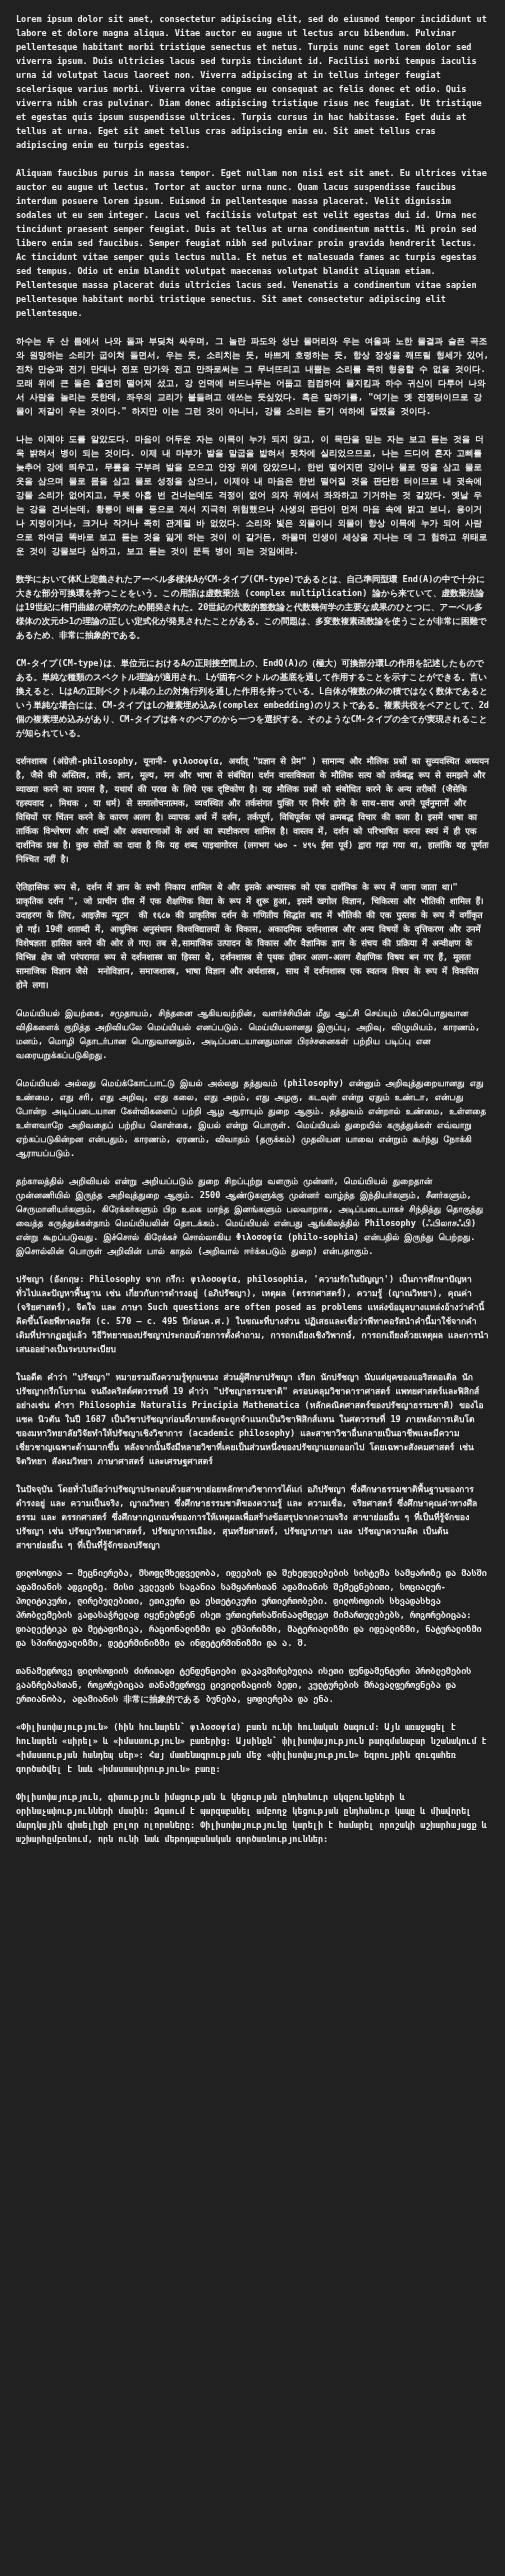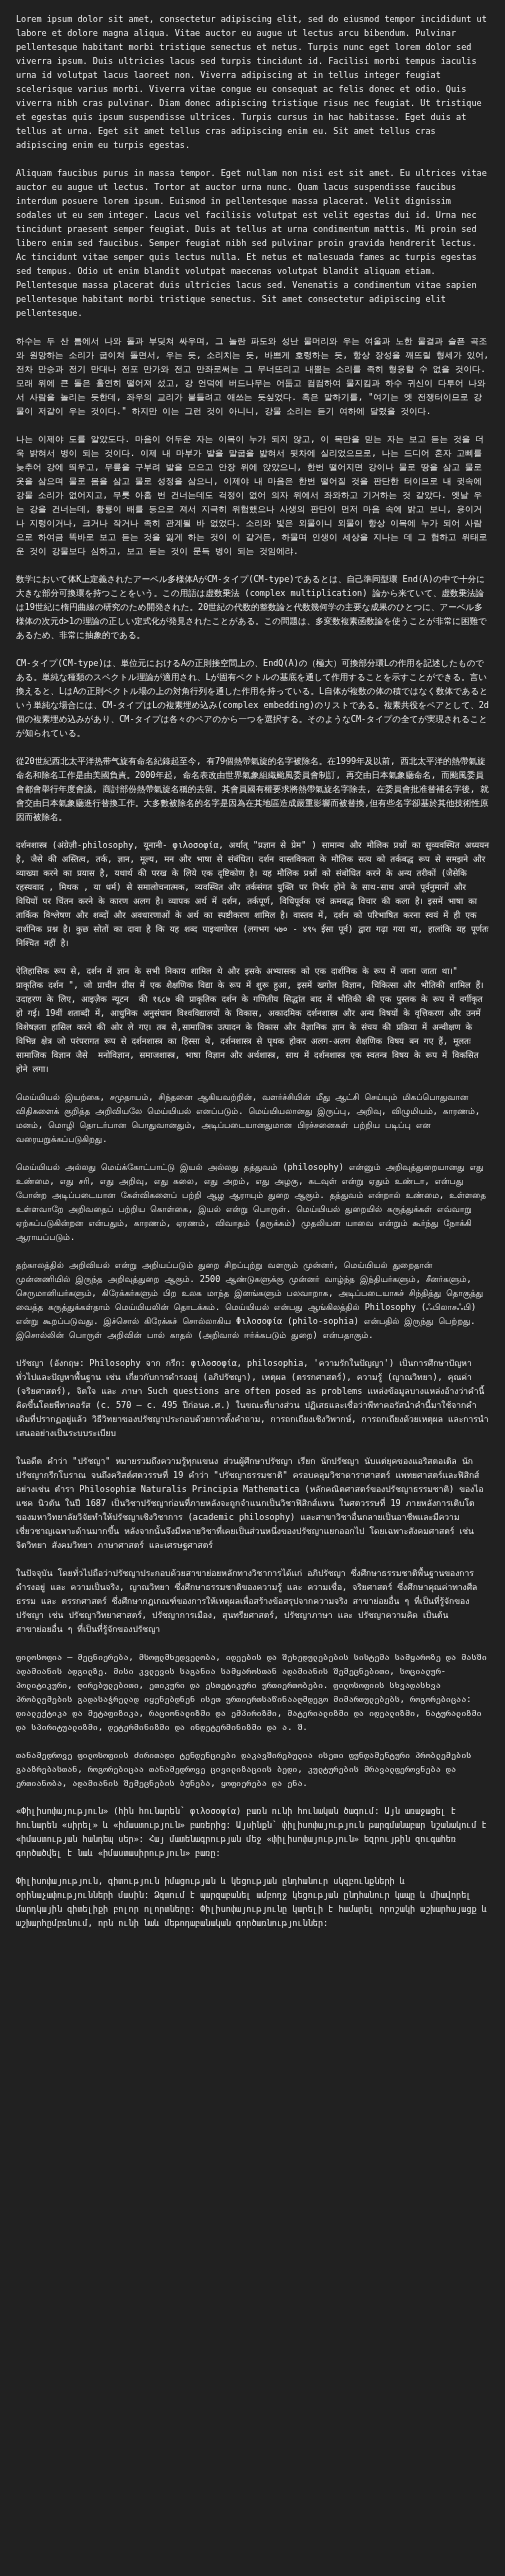--- a/index.html
+++ b/index.html
@@ -16,45 +16,45 @@
     box-sizing: border-box;
     width: 505px;
     height: 2576px;
     padding: 12px 16px 0 16px;
     background: #212121;
     color: #ededed;
     font-family: "DejaVu Sans Mono", "Liberation Mono", monospace;
     font-size: 8.5px;
     line-height: 14px;
     text-align: left;
+    font-weight: bold;
   }
   .page p {
     margin: 0 0 14px 0;
     white-space: pre-wrap;
     overflow-wrap: break-word;
   }
 </style>
 </head>
 <body>
 
 <div class="page">
   <p lang="la">Lorem ipsum dolor sit amet, consectetur adipiscing elit, sed do eiusmod tempor incididunt ut labore et dolore magna aliqua. Vitae auctor eu augue ut lectus arcu bibendum. Pulvinar pellentesque habitant morbi tristique senectus et netus. Turpis nunc eget lorem dolor sed viverra ipsum. Duis ultricies lacus sed turpis tincidunt id. Facilisi morbi tempus iaculis urna id volutpat lacus laoreet non. Viverra adipiscing at in tellus integer feugiat scelerisque varius morbi. Viverra vitae congue eu consequat ac felis donec et odio. Quis viverra nibh cras pulvinar. Diam donec adipiscing tristique risus nec feugiat. Ut tristique et egestas quis ipsum suspendisse ultrices. Turpis cursus in hac habitasse. Eget duis at tellus at urna. Eget sit amet tellus cras adipiscing enim eu. Sit amet tellus cras adipiscing enim eu turpis egestas.</p>
   <p lang="la">Aliquam faucibus purus in massa tempor. Eget nullam non nisi est sit amet. Eu ultrices vitae auctor eu augue ut lectus. Tortor at auctor urna nunc. Quam lacus suspendisse faucibus interdum posuere lorem ipsum. Euismod in pellentesque massa placerat. Velit dignissim sodales ut eu sem integer. Lacus vel facilisis volutpat est velit egestas dui id. Urna nec tincidunt praesent semper feugiat. Duis at tellus at urna condimentum mattis. Mi proin sed libero enim sed faucibus. Semper feugiat nibh sed pulvinar proin gravida hendrerit lectus. Ac tincidunt vitae semper quis lectus nulla. Et netus et malesuada fames ac turpis egestas sed tempus. Odio ut enim blandit volutpat maecenas volutpat blandit aliquam etiam. Pellentesque massa placerat duis ultricies lacus sed. Venenatis a condimentum vitae sapien pellentesque habitant morbi tristique senectus. Sit amet consectetur adipiscing elit pellentesque.</p>
   <p lang="ko">하수는 두 산 틈에서 나와 돌과 부딪쳐 싸우며, 그 놀란 파도와 성난 물머리와 우는 여울과 노한 물결과 슬픈 곡조와 원망하는 소리가 굽이쳐 돌면서, 우는 듯, 소리치는 듯, 바쁘게 호령하는 듯, 항상 장성을 깨뜨릴 형세가 있어, 전차 만승과 전기 만대나 전포 만가와 전고 만좌로써는 그 무너뜨리고 내뿜는 소리를 족히 형용할 수 없을 것이다. 모래 위에 큰 돌은 홀연히 떨어져 섰고, 강 언덕에 버드나무는 어둡고 컴컴하여 물지킴과 하수 귀신이 다투어 나와서 사람을 놀리는 듯한데, 좌우의 교리가 붙들려고 애쓰는 듯싶었다. 혹은 말하기를, "여기는 옛 전쟁터이므로 강물이 저같이 우는 것이다." 하지만 이는 그런 것이 아니니, 강물 소리는 듣기 여하에 달렸을 것이다.</p>
   <p lang="ko">나는 이제야 도를 알았도다. 마음이 어두운 자는 이목이 누가 되지 않고, 이 목만을 믿는 자는 보고 듣는 것을 더욱 밝혀서 병이 되는 것이다. 이제 내 마부가 발을 말굽을 밟혀서 뒷차에 실리었으므로, 나는 드디어 혼자 고삐를 늦추어 강에 띄우고, 무릎을 구부려 발을 모으고 안장 위에 앉았으니, 한번 떨어지면 강이나 물로 땅을 삼고 물로 옷을 삼으며 물로 몸을 삼고 물로 성정을 삼으니, 이제야 내 마음은 한번 떨어질 것을 판단한 터이므로 내 귓속에 강물 소리가 없어지고, 무릇 아홉 번 건너는데도 걱정이 없어 의자 위에서 좌와하고 기거하는 것 같았다. 옛날 우는 강을 건너는데, 황룡이 배를 등으로 져서 지극히 위험했으나 사생의 판단이 먼저 마음 속에 밝고 보니, 용이거나 지렁이거나, 크거나 작거나 족히 관계될 바 없었다. 소리와 빛은 외물이니 외물이 항상 이목에 누가 되어 사람으로 하여금 똑바로 보고 듣는 것을 잃게 하는 것이 이 같거든, 하물며 인생이 세상을 지나는 데 그 험하고 위태로운 것이 강물보다 심하고, 보고 듣는 것이 문득 병이 되는 것임에랴.</p>
   <p lang="ja">数学において体K上定義されたアーベル多様体AがCM-タイプ(CM-type)であるとは、自己準同型環 End(A)の中で十分に大きな部分可換環を持つことをいう。この用語は虚数乗法 (complex multiplication) 論から来ていて、虚数乗法論は19世紀に楕円曲線の研究のため開発された。20世紀の代数的整数論と代数幾何学の主要な成果のひとつに、アーベル多様体の次元d&gt;1の理論の正しい定式化が発見されたことがある。この問題は、多変数複素函数論を使うことが非常に困難であるため、非常に抽象的である。</p>
   <p lang="ja">CM-タイプ(CM-type)は、単位元におけるAの正則接空間上の、EndQ(A)の（極大）可換部分環Lの作用を記述したものである。単純な種類のスペクトル理論が適用され、Lが固有ベクトルの基底を通して作用することを示すことができる。言い換えると、LはAの正則ベクトル場の上の対角行列を通した作用を持っている。L自体が複数の体の積ではなく数体であるという単純な場合には、CM-タイプはLの複素埋め込み(complex embedding)のリストである。複素共役をペアとして、2d個の複素埋め込みがあり、CM-タイプは各々のペアのから一つを選択する。そのようなCM-タイプの全てが実現されることが知られている。</p>
-  <p lang="zh">從20世紀西北太平洋热带气旋有命名紀錄起至今, 有79個熱帶氣旋的名字被除名。在1999年及以前, 西北太平洋的熱帶氣旋命名和除名工作是由美國負責。2000年起, 命名表改由世界氣象組織颱風委員會制訂, 再交由日本氣象廳命名, 而颱風委員會都會舉行年度會議, 商討部份熱帶氣旋名稱的去留。其會員國有權要求將熱帶氣旋名字除去, 在委員會批准替補名字後, 就會交由日本氣象廳進行替換工作。大多數被除名的名字是因為在其地區造成嚴重影響而被替換,但有些名字卻基於其他技術性原因而被除名。</p>
   <p lang="hi">दर्शनशास्त्र (अंग्रेज़ी-philosophy, यूनानी- φιλοσοφία, अर्थात् "प्रज्ञान से प्रेम" ) सामान्य और मौलिक प्रश्नों का सुव्यवस्थित अध्ययन है, जैसे की अस्तित्व, तर्क, ज्ञान, मूल्य, मन और भाषा से संबंधित। दर्शन वास्तविकता के मौलिक सत्य को तर्कबद्ध रूप से समझने और व्याख्या करने का प्रयास है, यथार्थ की परख के लिये एक दृष्टिकोण है। यह मौलिक प्रश्नों को संबोधित करने के अन्य तरीकों (जैसेकि रहस्यवाद , मिथक , या धर्म) से समालोचनात्मक, व्यवस्थित और तर्कसंगत युक्ति पर निर्भर होने के साथ-साथ अपने पूर्वनुमानों और विधियों पर चिंतन करने के कारण अलग है। व्यापक अर्थ में दर्शन, तर्कपूर्ण, विधिपूर्वक एवं क्रमबद्ध विचार की कला है। इसमें भाषा का तार्किक विश्लेषण और शब्दों और अवधारणाओं के अर्थ का स्पष्टीकरण शामिल है। वास्तव में, दर्शन को परिभाषित करना स्वयं में ही एक दार्शनिक प्रश्न है। कुछ सोतों का दावा है कि यह शब्द पाइथागोरस (लगभग ५७० - ४९५ ईसा पूर्व) द्वारा गढ़ा गया था, हालांकि यह पूर्णतः निश्चित नहीं है।</p>
   <p lang="hi">ऐतिहासिक रूप से, दर्शन में ज्ञान के सभी निकाय शामिल थे और इसके अभ्यासक को एक दार्शनिक के रूप में जाना जाता था।" प्राकृतिक दर्शन ", जो प्राचीन ग्रीस में एक शैक्षणिक विद्या के रूप में शुरू हुआ, इसमें खगोल विज्ञान, चिकित्सा और भौतिकी शामिल हैं। उदाहरण के लिए, आइज़ैक न्यूटन  की १६८७ की प्राकृतिक दर्शन के गणितीय सिद्धांत बाद में भौतिकी की एक पुस्तक के रूप में वर्गीकृत हो गई। 19वीं शताब्दी में, आधुनिक अनुसंधान विश्वविद्यालयों के विकास, अकादमिक दर्शनशास्त्र और अन्य विषयों के वृत्तिकरण और उनमें विशेषज्ञता हासिल करने की ओर ले गए। तब से,सामाजिक उत्पादन के विकास और वैज्ञानिक ज्ञान के संचय की प्रक्रिया में अन्वीक्षण के विभिन्न क्षेत्र जो परंपरागत रूप से दर्शनशास्त्र का हिस्सा थे, दर्शनशास्त्र से पृथक होकर अलग-अलग शैक्षणिक विषय बन गए हैं, मूलतः सामाजिक विज्ञान जैसे  मनोविज्ञान, समाजशास्त्र, भाषा विज्ञान और अर्थशास्त्र, साथ में दर्शनशास्त्र एक स्वतन्त्र विषय के रूप में विकसित होने लगा।</p>
   <p lang="ta">மெய்யியல் இயற்கை, சமுதாயம், சிந்தனை ஆகியவற்றின், வளர்ச்சியின் மீது ஆட்சி செய்யும் மிகப்பொதுவான விதிகளைக் குறித்த அறிவியலே மெய்யியல் எனப்படும். மெய்யியலானது இருப்பு, அறிவு, விழுமியம், காரணம், மனம், மொழி தொடர்பான பொதுவானதும், அடிப்படையானதுமான பிரச்சனைகள் பற்றிய படிப்பு என வரையறுக்கப்படுகிறது.</p>
   <p lang="ta">மெய்யியல் அல்லது மெய்க்கோட்பாட்டு இயல் அல்லது தத்துவம் (philosophy) என்னும் அறிவுத்துறையானது எது உண்மை, எது சரி, எது அறிவு, எது கலை, எது அறம், எது அழகு, கடவுள் என்று ஏதும் உண்டா, என்பது போன்ற அடிப்படையான கேள்விகளைப் பற்றி ஆழ ஆராயும் துறை ஆகும். தத்துவம் என்றால் உண்மை, உள்ளதை உள்ளவாறே அறிவதைப் பற்றிய கொள்கை, இயல் என்று பொருள். மெய்யியல் துறையில் கருத்துக்கள் எவ்வாறு ஏற்கப்படுகின்றன என்பதும், காரணம், ஏரணம், விவாதம் (தருக்கம்) முதலியன யாவை என்றும் கூர்ந்து நோக்கி ஆராயப்படும்.</p>
   <p lang="ta">தற்காலத்தில் அறிவியல் என்று அறியப்படும் துறை சிறப்புற்று வளரும் முன்னர், மெய்யியல் துறைதான் முன்னணியில் இருந்த அறிவுத்துறை ஆகும். 2500 ஆண்டுகளுக்கு முன்னர் வாழ்ந்த இந்தியர்களும், சீனர்களும், செருமானியர்களும், கிரேக்கர்களும் பிற உலக மாந்த இனங்களும் பலவாறாக, அடிப்படையாகச் சிந்தித்து தொகுத்து வைத்த கருத்துக்கள்தாம் மெய்யியலின் தொடக்கம். மெய்யியல் என்பது ஆங்கிலத்தில் Philosophy (ஃபிலாசஃபி) என்று கூறப்படுவது. இச்சொல் கிரேக்கச் சொல்லாகிய Φιλοσοφία (philo-sophia) என்பதில் இருந்து பெற்றது. இசொல்லின் பொருள் அறிவின் பால் காதல் (அறிவால் ஈர்க்கபடும் துறை) என்பதாகும்.</p>
   <p lang="th">ปรัชญา (อังกฤษ: Philosophy จาก กรีก: φιλοσοφία, philosophia, 'ความรักในปัญญา') เป็นการศึกษาปัญหาทั่วไปและปัญหาพื้นฐาน เช่น เกี่ยวกับการดำรงอยู่ (อภิปรัชญา), เหตุผล (ตรรกศาสตร์), ความรู้ (ญาณวิทยา), คุณค่า (จริยศาสตร์), จิตใจ และ ภาษา Such questions are often posed as problems แหล่งข้อมูลบางแหล่งอ้างว่าคำนี้คิดขึ้นโดยพีทาคอรัส (c. 570 – c. 495 ปีก่อนค.ศ.) ในขณะที่บางส่วน ปฏิเสธและเชื่อว่าพีทาคอรัสนำคำนี้มาใช้จากคำเดิมที่ปรากฏอยู่แล้ว วิธีวิทยาของปรัชญาประกอบด้วยการตั้งคำถาม, การถกเถียงเชิงวิพากษ์, การถกเถียงด้วยเหตุผล และการนำเสนออย่างเป็นระบบระเบียบ</p>
   <p lang="th">ในอดีต คำว่า "ปรัชญา" หมายรวมถึงความรู้ทุกแขนง ส่วนผู้ศึกษาปรัชญา เรียก นักปรัชญา นับแต่ยุคของแอริสตอเติล นักปรัชญากรีกโบราณ จนถึงคริสต์ศตวรรษที่ 19 คำว่า "ปรัชญาธรรมชาติ" ครอบคลุมวิชาดาราศาสตร์ แพทยศาสตร์และฟิสิกส์ อย่างเช่น ตำรา Philosophiæ Naturalis Principia Mathematica (หลักคณิตศาสตร์ของปรัชญาธรรมชาติ) ของไอแซค นิวตัน ในปี 1687 เป็นวิชาปรัชญาก่อนที่ภายหลังจะถูกจำแนกเป็นวิชาฟิสิกส์แทน ในศตวรรษที่ 19 ภายหลังการเติบโตของมหาวิทยาลัยวิจัยทำให้ปรัชญาเชิงวิชาการ (academic philosophy) และสาขาวิชาอื่นกลายเป็นอาชีพและมีความเชี่ยวชาญเฉพาะด้านมากขึ้น หลังจากนั้นจึงมีหลายวิชาที่เคยเป็นส่วนหนึ่งของปรัชญาแยกออกไป โดยเฉพาะสังคมศาสตร์ เช่น จิตวิทยา สังคมวิทยา ภาษาศาสตร์ และเศรษฐศาสตร์</p>
   <p lang="th">ในปัจจุบัน โดยทั่วไปถือว่าปรัชญาประกอบด้วยสาขาย่อยหลักทางวิชาการได้แก่ อภิปรัชญา ซึ่งศึกษาธรรมชาติพื้นฐานของการดำรงอยู่ และ ความเป็นจริง, ญาณวิทยา ซึ่งศึกษาธรรมชาติของความรู้ และ ความเชื่อ, จริยศาสตร์ ซึ่งศึกษาคุณค่าทางศีลธรรม และ ตรรกศาสตร์ ซึ่งศึกษากฎเกณฑ์ของการให้เหตุผลเพื่อสร้างข้อสรุปจากความจริง สาขาย่อยอื่น ๆ ที่เป็นที่รู้จักของปรัชญา เช่น ปรัชญาวิทยาศาสตร์, ปรัชญาการเมือง, สุนทรียศาสตร์, ปรัชญาภาษา และ ปรัชญาความคิด เป็นต้น
 สาขาย่อยอื่น ๆ ที่เป็นที่รู้จักของปรัชญา</p>
   <p lang="ka">ფილოსოფია — მეცნიერება, მსოფლმხედველობა, იდეების და შეხედულებების სისტემა სამყაროზე და მასში ადამიანის ადგილზე. მისი კვლევის საგანია სამყაროსთან ადამიანის შემეცნებითი, სოციალურ-პოლიტიკური, ღირებულებითი, ეთიკური და ესთეტიკური ურთიერთობები. ფილოსოფიის სხვადასხვა პრობლემების გადასაჭრელად იყენებდნენ ისეთ ურთიერთსაწინააღმდეგო მიმართულებებს, როგორებიცაა: დიალექტიკა და მეტაფიზიკა, რაციონალიზმი და ემპირიზმი, მატერიალიზმი და იდეალიზმი, ნატურალიზმი და სპირიტუალიზმი, დეტერმინიზმი და ინდეტერმინიზმი და ა. შ.</p>
-  <p lang="ka">თანამედროვე ფილოსოფიის ძირითადი ტენდენციები დაკავშირებულია ისეთი ფუნდამენტური პრობლემების გააზრებასთან, როგორებიცაა თანამედროვე ცივილიზაციის ბედი, კულტურების მრავალფეროვნება და ერთიანობა, ადამიანის შემეცნების ბუნება, ყოფიერება და ენა.</p>
+  <p lang="ka">თანამედროვე ფილოსოფიის ძირითადი ტენდენციები დაკავშირებულია ისეთი ფუნდამენტური პრობლემების გააზრებასთან, როგორებიცაა თანამედროვე ცივილიზაციის ბედი, კულტურების მრავალფეროვნება და ერთიანობა, ადამიანის 非常に抽象的である ბუნება, ყოფიერება და ენა.</p>
   <p lang="hy">«Փիլիսոփայություն» (հին հունարեն՝ φιλοσοφία) բառն ունի հունական ծագում: Այն առաջացել է հունարեն «սիրել» և «իմաստություն» բառերից: Այսինքն՝ փիլիսոփայություն թարգմանաբար նշանակում է «իմաստության հանդեպ սեր»: Հայ մատենագրության մեջ «փիլիսոփայություն» եզրույթին զուգահեռ գործածվել է նաև «իմաստասիրություն» բառը:</p>
   <p lang="hy">Փիլիսոփայություն, գիտություն իմացության և կեցության ընդհանուր սկզբունքների և օրինաչափությունների մասին: Ձգտում է պարզաբանել ամբողջ կեցության ընդհանուր կապը և միավորել մարդկային գիտելիքի բոլոր ոլորտները: Փիլիսոփայությունը կարելի է համարել որոշակի աշխարհայացք և աշխարհըմբռնում, որն ունի նաև մեթոդաբանական գործառնություններ:</p>
 </div>
 
 
 </body></html>

